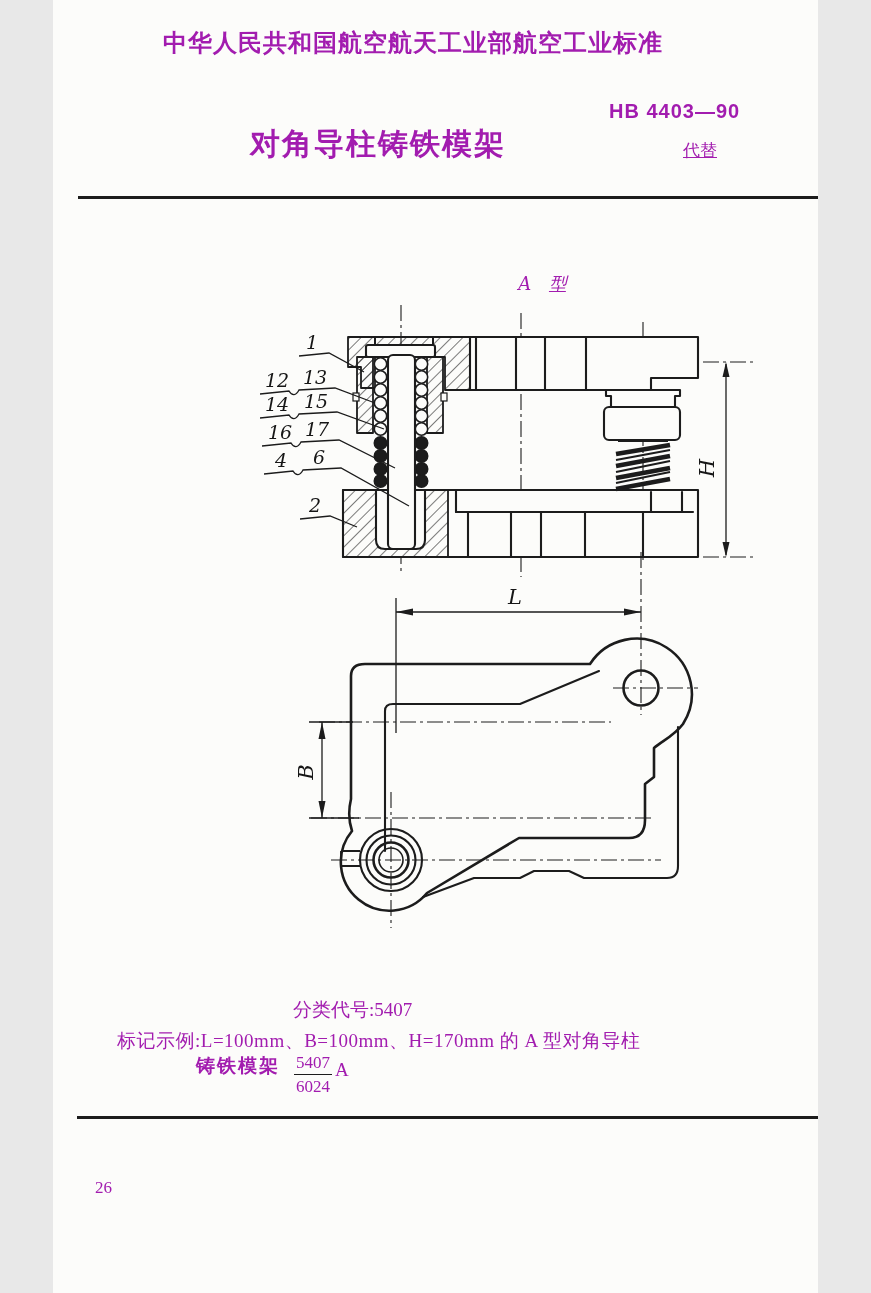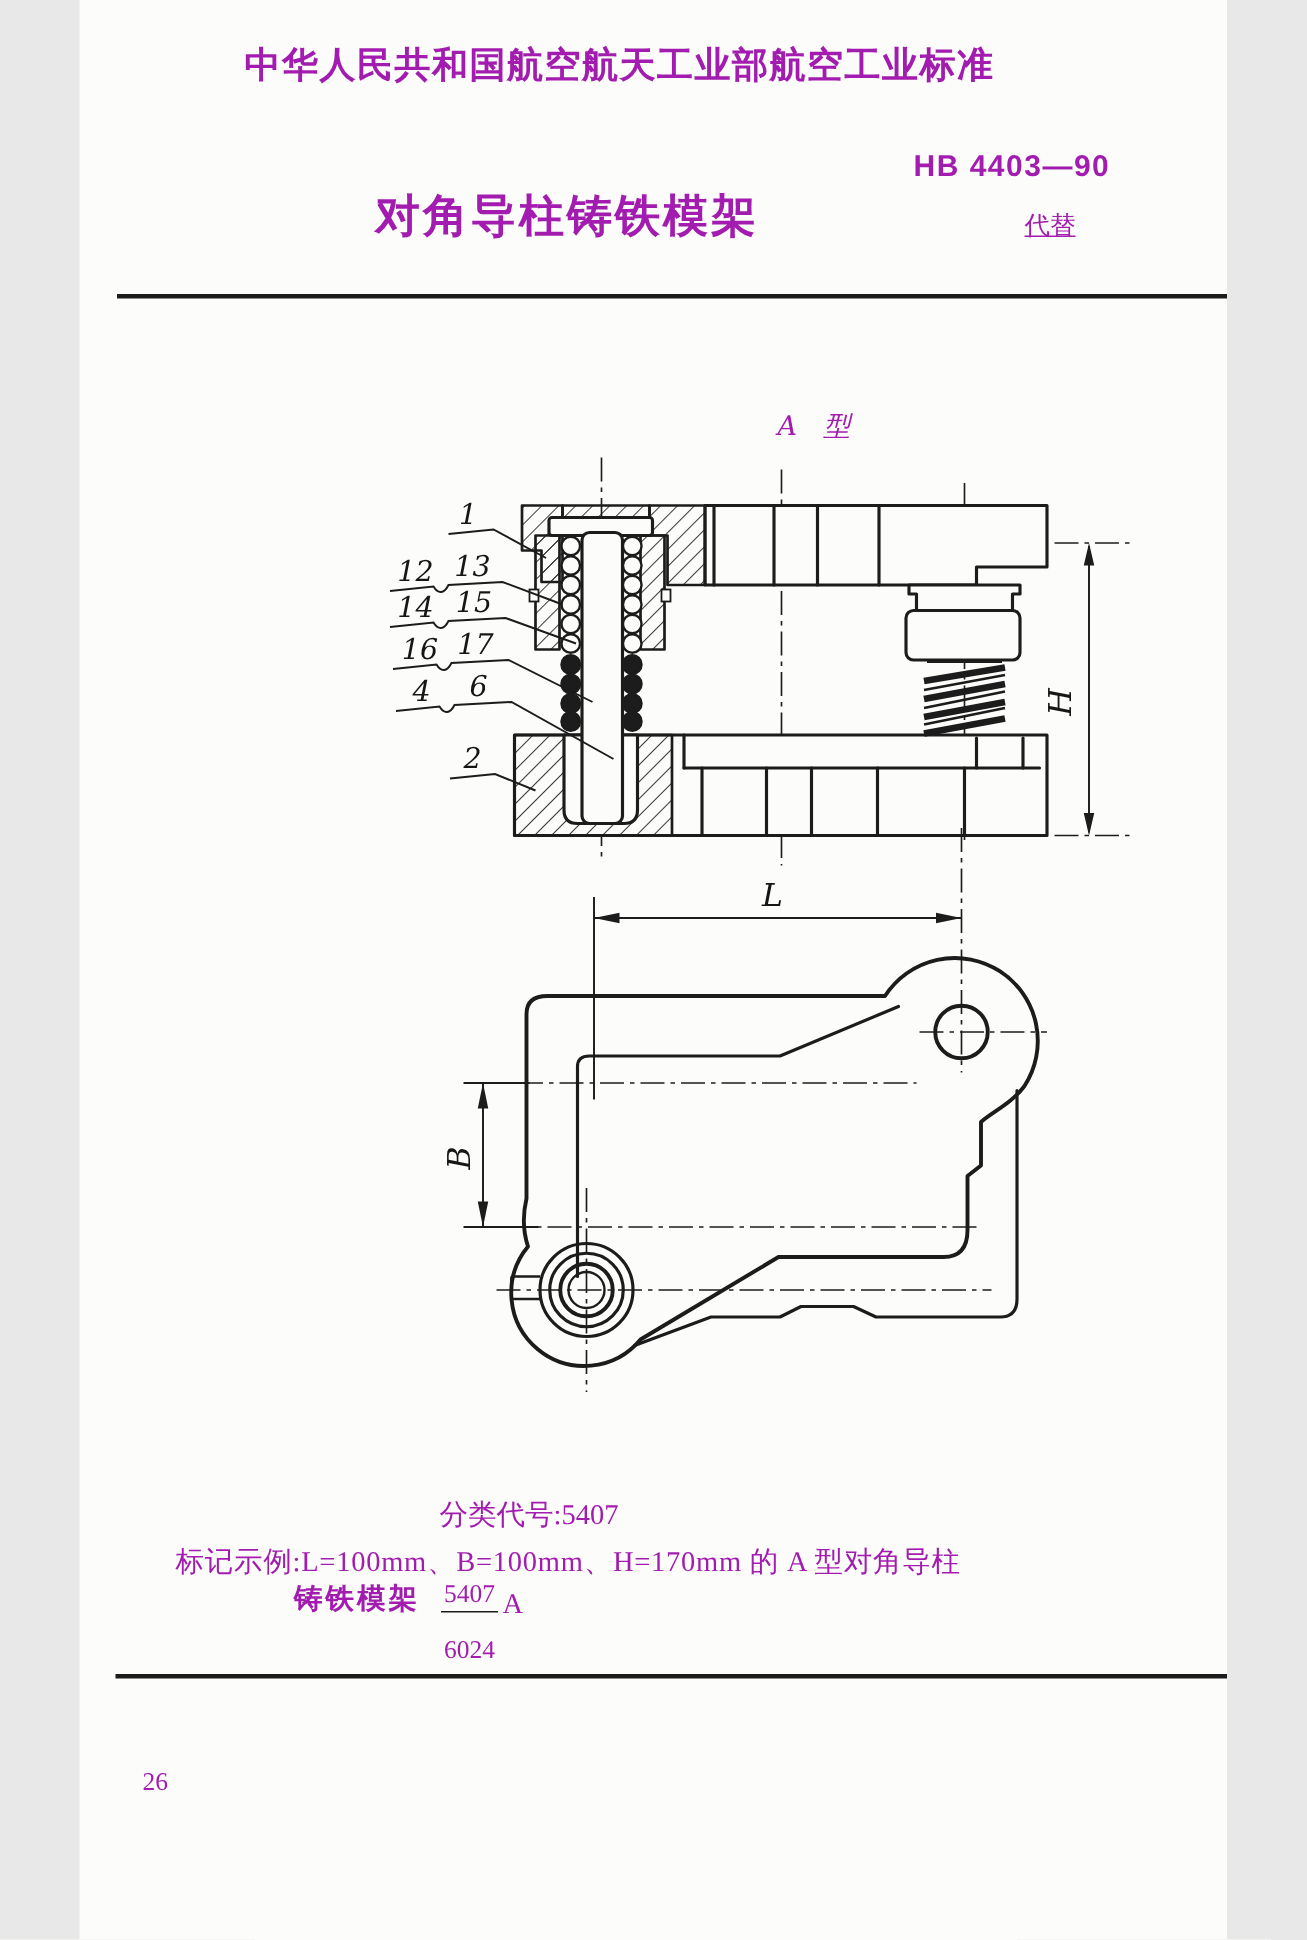--- a/index.html
+++ b/index.html
@@ -23,21 +23,21 @@
   .rule-top{left:25px;top:196px;width:820px;}
   .rule-bot{left:24px;top:1116px;width:824px;}
   .viewlabel{left:420px;top:272px;width:100px;text-align:right;font-size:18px;
     font-style:italic;font-family:"DejaVu Serif", serif;letter-spacing:6px;}
   .classif{left:240px;top:997px;width:280px;text-align:left;font-size:19px;font-family:"Liberation Serif", serif;}
   .marking{left:64px;top:1028px;font-size:19px;font-family:"Liberation Serif", serif;letter-spacing:0.5px;}
   .desig{left:143px;top:1053px;display:flex;align-items:flex-start;font-family:"Liberation Serif", serif;}
   .desig .pre{font-size:19px;font-weight:bold;letter-spacing:2px;margin-right:14px;}
   .frac{display:inline-flex;flex-direction:column;align-items:center;font-size:17px;line-height:1.15;}
   .frac .num{border-bottom:1.5px solid #1c1c1c;padding:0 2px 1px 2px;}
-  .frac .den{padding-top:15px;}
+  .frac .den{padding-top:2px;}
   .desig .suf{font-size:19px;margin-left:3px;margin-top:6px;}
   .f-left{left:24px;top:1129px;font-size:20px;font-weight:bold;letter-spacing:1px;}
   .f-right{left:548px;top:1132px;width:300px;text-align:right;font-size:20px;font-weight:bold;letter-spacing:1px;}
   .pagenum{left:42px;top:1178px;font-size:17px;font-family:"Liberation Serif", serif;}
   svg .o{fill:none;stroke:#1c1c1c;stroke-width:2.6;stroke-linejoin:round;stroke-linecap:round;}
   svg .o2{fill:none;stroke:#1c1c1c;stroke-width:2.1;stroke-linejoin:round;stroke-linecap:round;}
   svg .wh{fill:#fcfcfa;stroke:#1c1c1c;stroke-width:2.1;stroke-linejoin:round;}
   svg .ht{fill:url(#hat);stroke:#1c1c1c;stroke-width:1.8;stroke-linejoin:round;}
   svg .th{fill:none;stroke:#1c1c1c;stroke-width:1.3;}
   svg .cl{fill:none;stroke:#1c1c1c;stroke-width:1.1;stroke-dasharray:16 4 3 4;}

